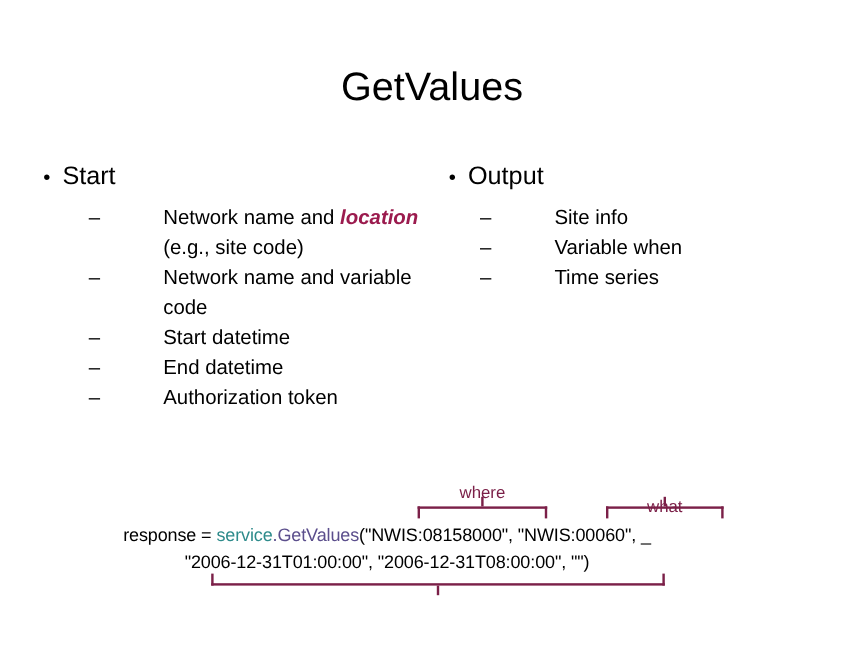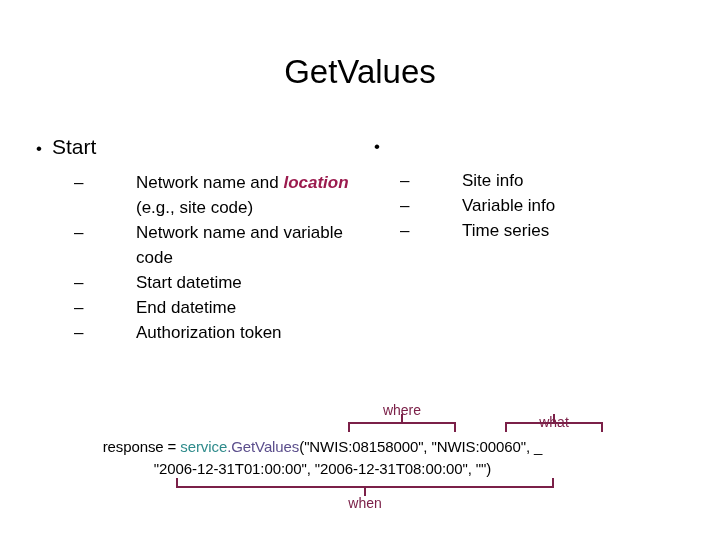--- a/index.html
+++ b/index.html
@@ -198,31 +198,32 @@
         <span class="dash">–</span>
         <span class="l2-text">Authorization token</span>
       </div>
 
     </div>
   </div>
 
   <div class="column" id="col-output">
     <div class="l1">
       <span class="bullet">•</span>
+      <span class="l1-text">Output</span>
     </div>
     <div class="l2-list">
 
       <div class="l2">
         <span class="dash">–</span>
         <span class="l2-text">Site info</span>
       </div>
 
       <div class="l2">
         <span class="dash">–</span>
-        <span class="l2-text">Variable info</span>
+        <span class="l2-text">Variable when</span>
       </div>
 
       <div class="l2">
         <span class="dash">–</span>
         <span class="l2-text">Time series</span>
       </div>
 
     </div>
   </div>
 
@@ -246,15 +247,14 @@
     <div id="code-line-1"><span class="tok-plain">response = </span><span class="tok-service">service</span><span class="tok-method">.GetValues</span><span class="tok-plain">("NWIS:08158000", "NWIS:00060", _</span></div>
     <div id="code-line-2">"2006-12-31T01:00:00", "2006-12-31T08:00:00", "")</div>
   </div>
 
   <div class="bracket up" id="bracket-when">
     <div class="hbar"></div>
     <div class="tick left"></div>
     <div class="tick right"></div>
     <div class="stem"></div>
   </div>
-  <div class="annot-label" id="label-when">when</div>
 
 </div>
 
 </body></html>

